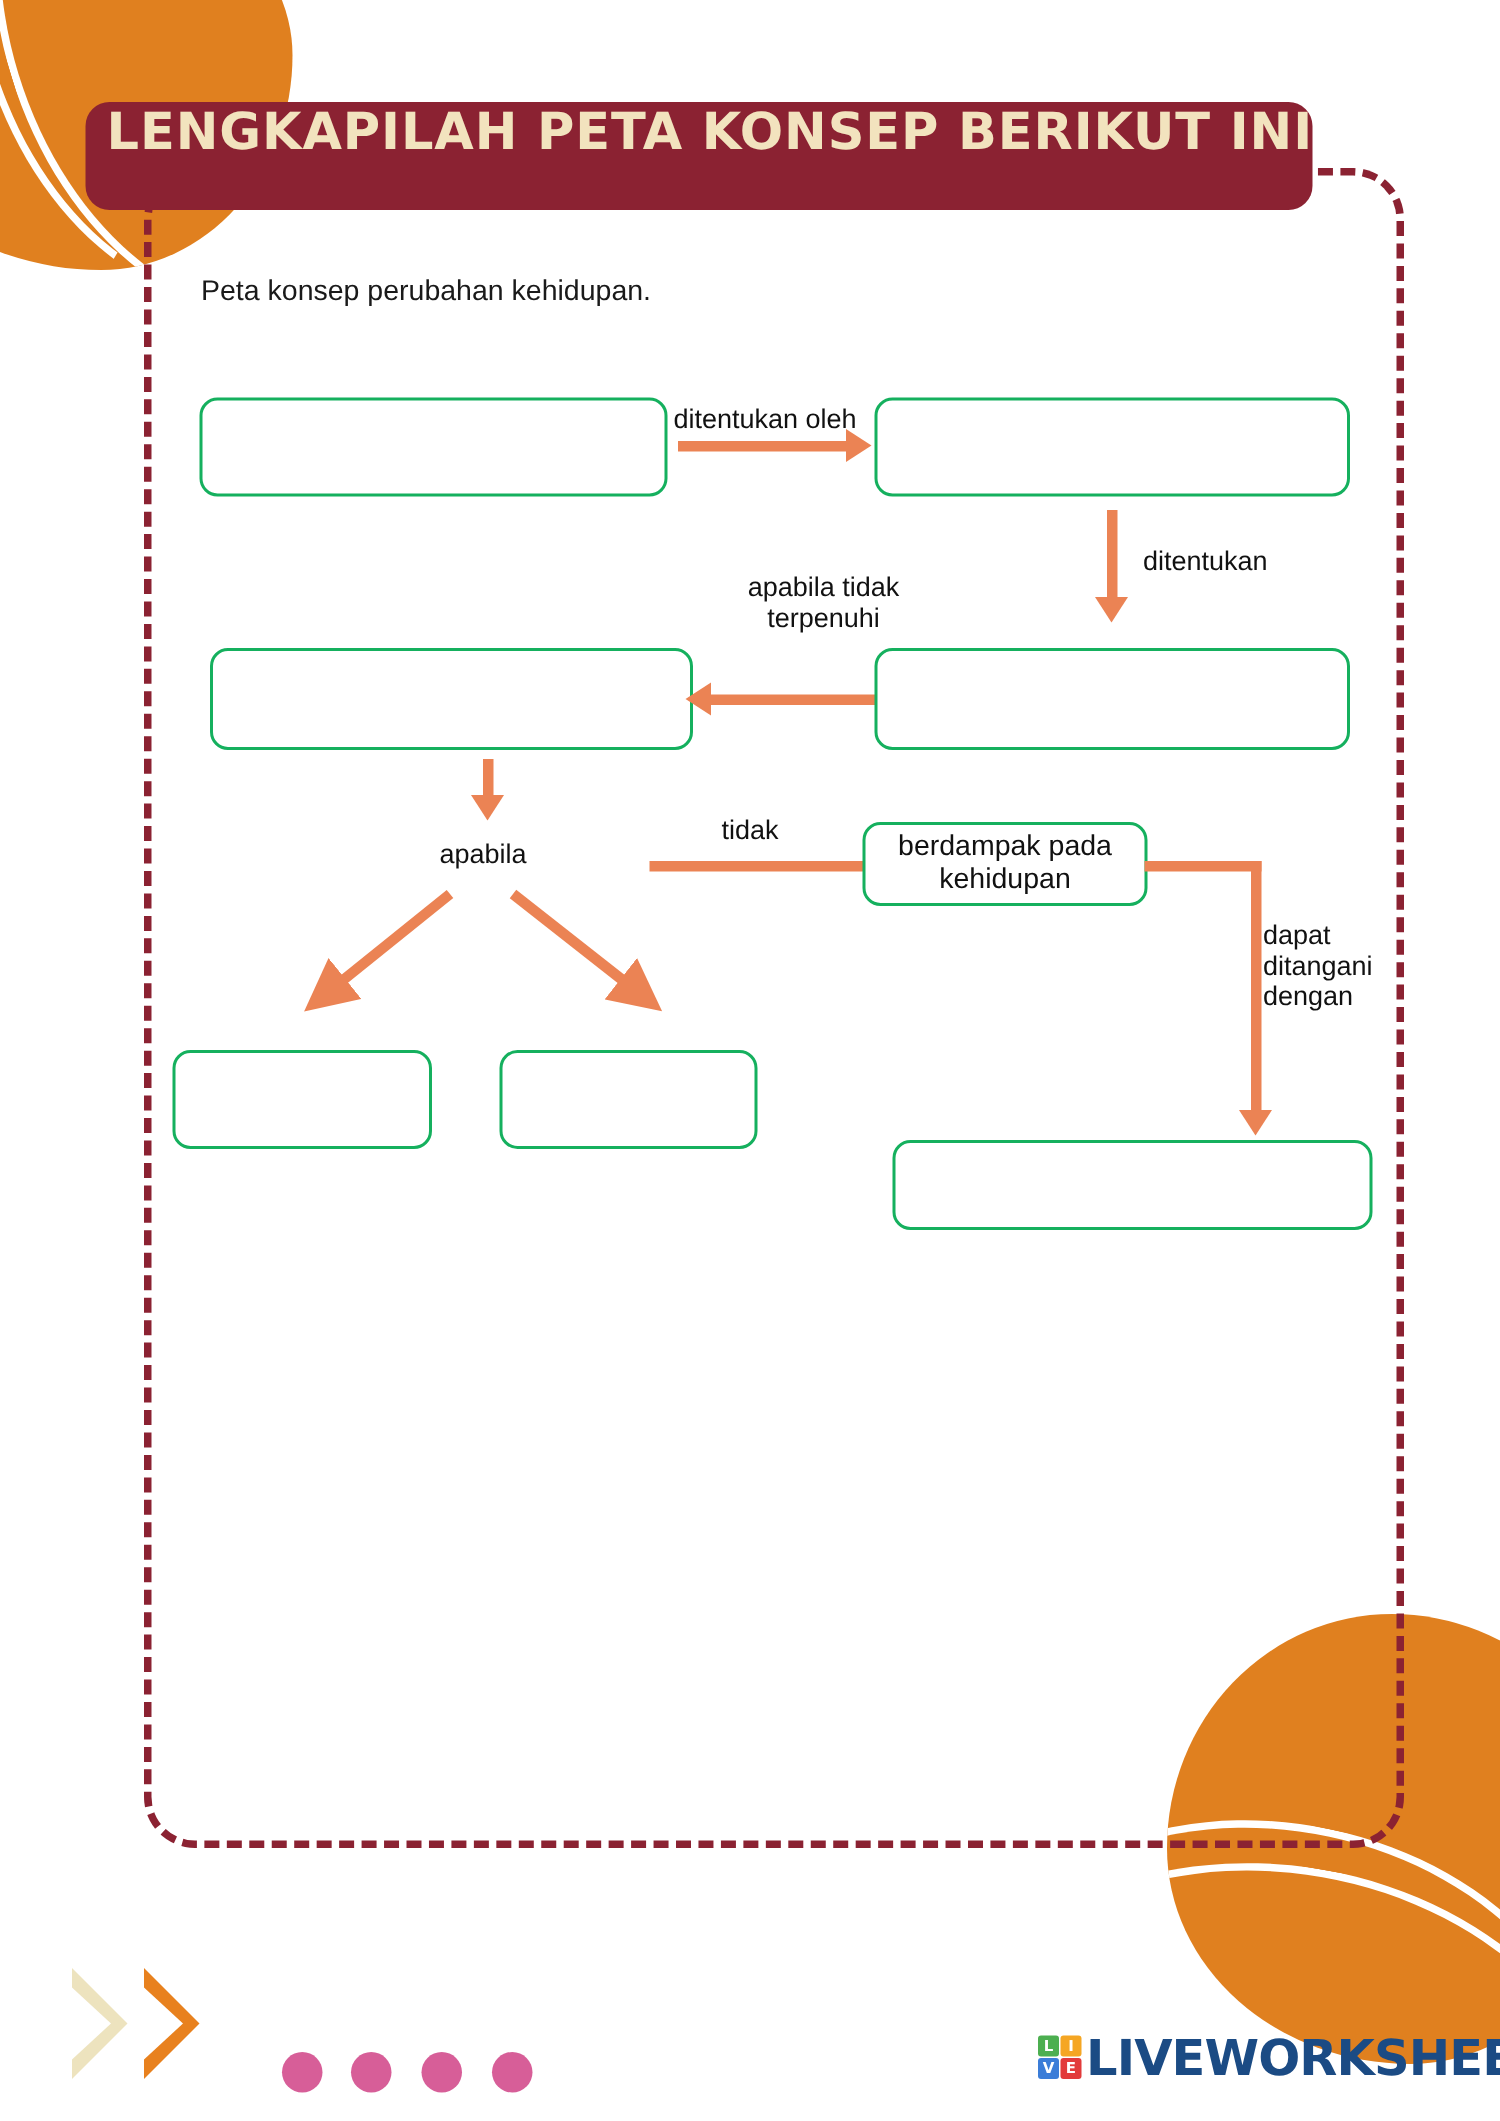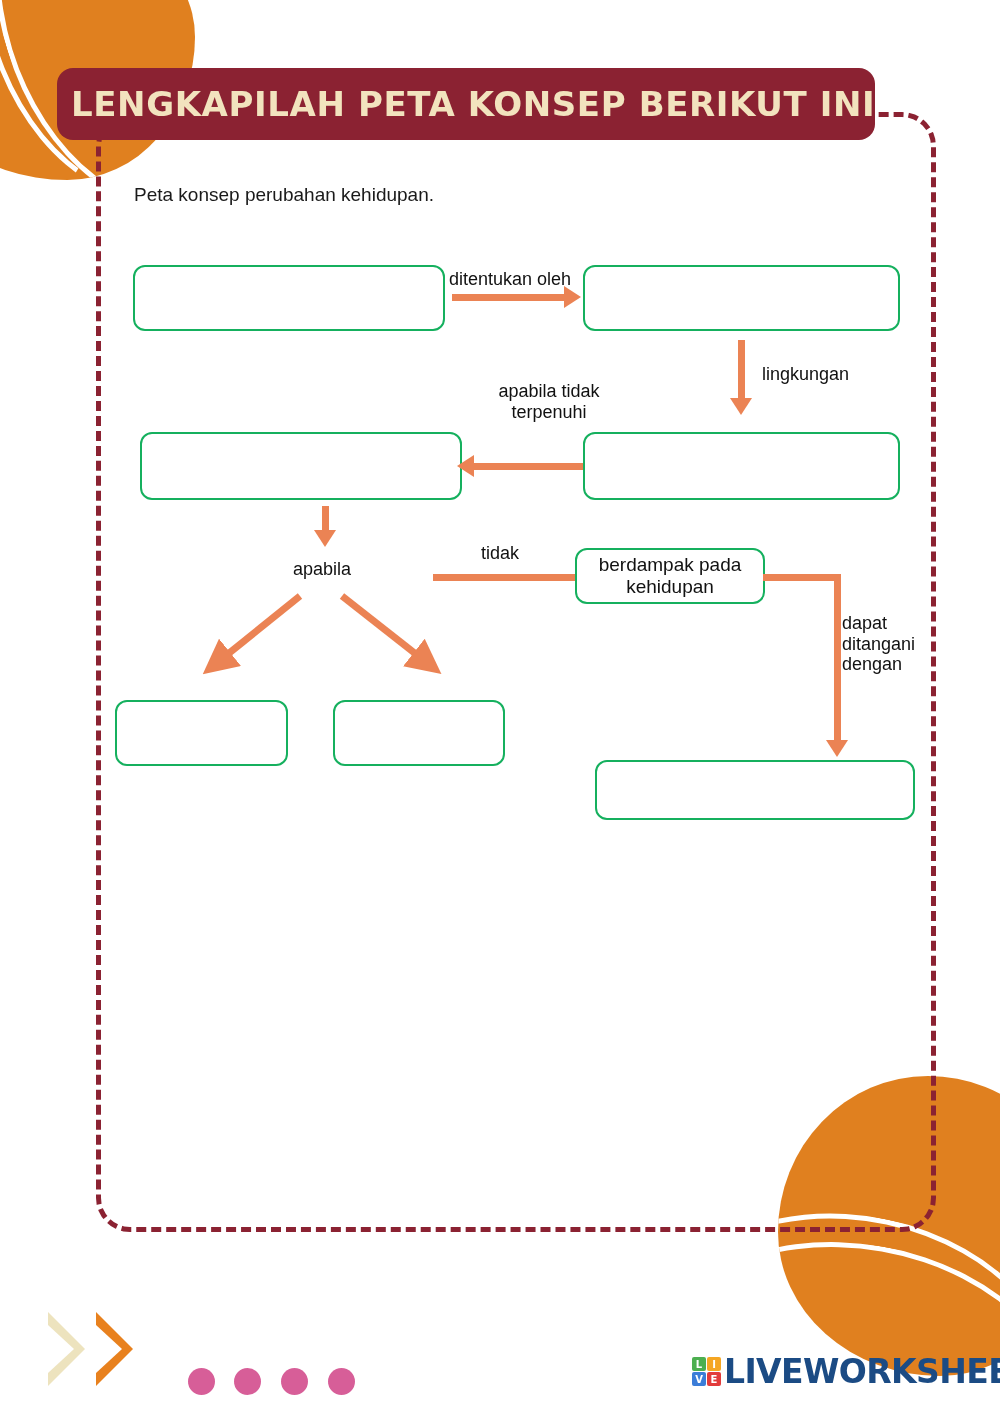--- a/index.html
+++ b/index.html
@@ -95,21 +95,20 @@
   
   .banner {
     position: absolute;
     left: 57px;
     top: 68px;
     width: 818px;
     height: 72px;
     background: #8B2232;
     border-radius: 16px;
     display: flex;
-    align-items: center;
     padding-left: 14px;
   }
   .banner-title {
     color: #F2E3BE;
     font-size: 34px;
     font-weight: bold;
     letter-spacing: 0.6px;
     font-family: "DejaVu Sans", sans-serif;
     white-space: nowrap;
   }
@@ -253,21 +252,21 @@
 
   <div class="edge-label" style="left:440px; top:245px; width:140px;margin-top:24px;">ditentukan oleh</div>
 
   <div class="bar-h" style="left:452px; top:294px; width:114px;"></div>
   <div class="tip tip-r" style="left:564px; top:286px;"></div>
 
   <div class="ansbox" style="left:583px; top:265px; width:317px; height:66px;"></div>
 
   <div class="bar-v" style="left:738px; top:340px; height:60px;"></div>
   <div class="tip tip-d" style="left:730px; top:398px;"></div>
-  <div class="edge-label" style="left:762px; top:364px; width:160px; text-align:left;">lingkungan</div>
+  <div class="edge-label" style="left:762px; top:364px; width:160px; text-align:left;">ditentukan</div>
 
   <div class="ansbox" style="left:140px; top:432px; width:322px; height:68px;"></div>
 
   <div class="edge-label" style="left:490px; top:381px; width:118px;">apabila tidak terpenuhi</div>
 
   <div class="bar-h" style="left:474px; top:463px; width:110px;"></div>
   <div class="tip tip-l" style="left:457px; top:455px;"></div>
 
   <div class="ansbox" style="left:583px; top:432px; width:317px; height:68px;"></div>
 

